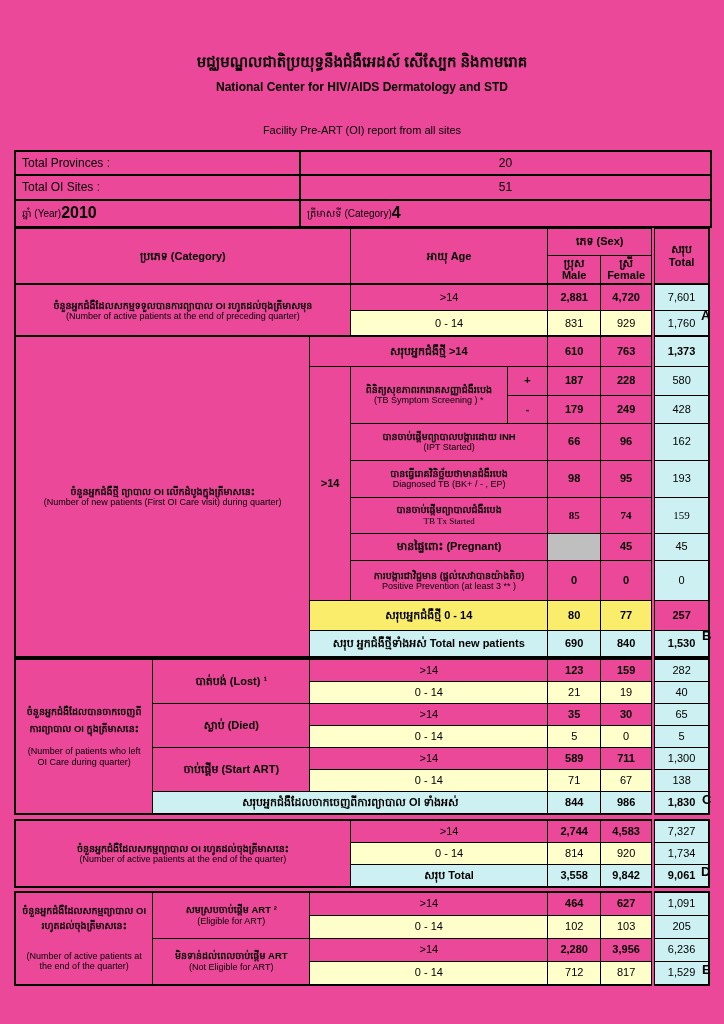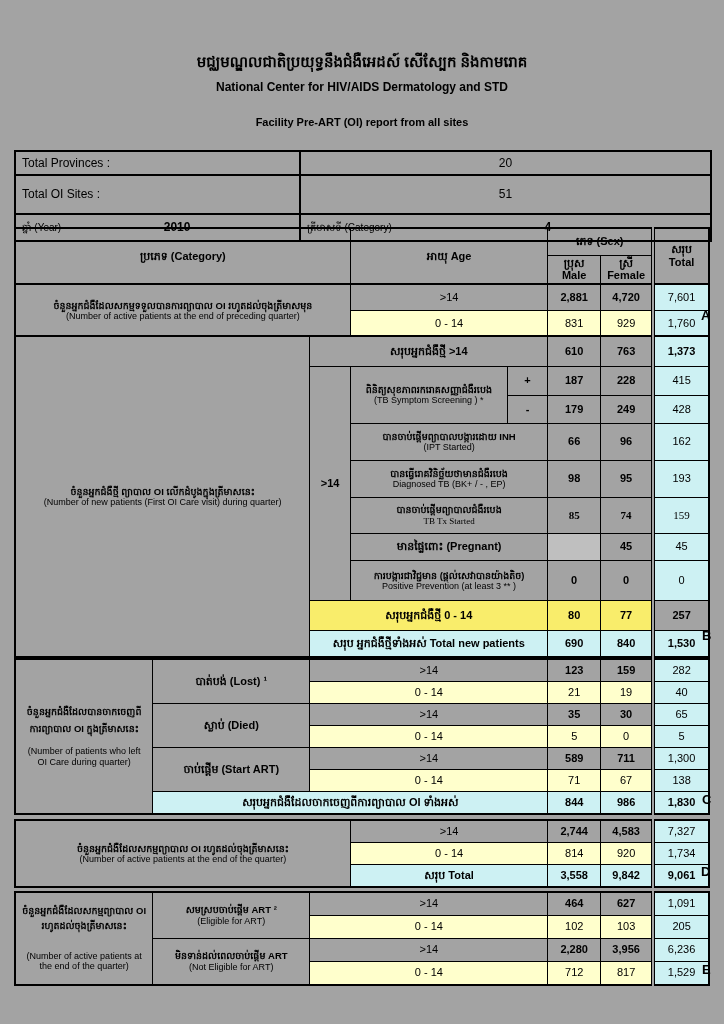--- a/index.html
+++ b/index.html
@@ -1,34 +1,34 @@
 <!DOCTYPE html>
 <html><head>
 <meta charset="utf-8">
 <style>
   * { box-sizing: border-box; }
   html,body { margin:0; padding:0; background:#fff; }
   body { width:724px; height:1024px; font-family:"Liberation Sans", sans-serif; color:#000; }
-  .page { position:relative; width:724px; height:1024px; background:#a3a3a3; overflow:hidden; }
+  .page { position:relative; width:724px; height:1024px; background:#ec4899; overflow:hidden; }
 
   .ctr { position:absolute; left:0; width:724px; text-align:center; }
   .title-km   { top:52px;  font-size:15px; font-weight:bold; }
   .title-en   { top:80px;  font-size:12px; font-weight:bold; }
   .subtitle-km{ top:100px; font-size:13px; font-weight:bold; }
-  .report-ttl { top:116px; font-size:11px; font-weight:bold; }
+  .report-ttl { top:124px; font-size:11px; font-weight:normal; }
 
   table { border-collapse:collapse; table-layout:fixed; }
   .tbl { position:absolute; left:14px; width:696px; border:2px solid #000; }
   .tbl td { border:1px solid #000; text-align:center; vertical-align:middle; padding:1px 3px; font-size:11px; line-height:1.18; overflow:hidden; }
 
   .info-tbl td { border:2px solid #000; text-align:left; font-size:12px; padding:2px 6px; }
   .info-val { text-align:center !important; }
   .yr-wrap { display:flex; align-items:center; }
   .yr-lbl { font-size:10px; }
-  .yr-val { flex:1; text-align:center; font-size:12px; font-weight:bold; }
+  .yr-val { flex:1; font-size:16px; font-weight:bold; }
 
   .hdrcell { font-weight:bold; font-size:10px; }
   .km  { font-size:10px; font-weight:bold; }
   .km2 { font-size:9.5px; font-weight:bold; }
   .en  { font-size:9px; font-weight:normal; }
   .b   { font-weight:bold; }
   .num { font-size:11px; }
   .cyan { background:#CDF1F3; }
   .py   { background:#FFFFCC; }
   .yel  { background:#F9ED6B; }
@@ -50,21 +50,21 @@
   <table class="tbl info-tbl" style="top:150px;">
     <colgroup>
         <col style="width:285px">
         <col style="width:411px">
       </colgroup>
     <tbody>
         <tr style="height:24px;">
       <td>Total Provinces :</td>
       <td class="info-val">20</td>
     </tr>
-    <tr style="height:39px;">
+    <tr style="height:25px;">
       <td>Total OI Sites :</td>
       <td class="info-val">51</td>
     </tr>
     <tr style="height:27px;">
       <td>
         <div class="yr-wrap">
           <span class="yr-lbl">ឆ្នាំ (Year)</span>
           <span class="yr-val">2010</span>
         </div>
       </td>
@@ -130,21 +130,21 @@
     </tr>
     <tr style="height:29px;">
       <td rowspan="7" class="b">&gt;14</td>
       <td rowspan="2">
         <div class="km2">ពិនិត្យសុខភាពរករោគសញ្ញាជំងឺរបេង</div>
         <div class="en">(TB  Symptom  Screening )  *</div>
       </td>
       <td class="b">+</td>
       <td class="b num">187</td>
       <td class="b num">228</td>
-      <td class="cyan num totcol">415</td>
+      <td class="cyan num totcol">580</td>
     </tr>
     <tr style="height:28px;">
       <td class="b">-</td>
       <td class="b num">179</td>
       <td class="b num">249</td>
       <td class="cyan num totcol">428</td>
     </tr>
     <tr style="height:37px;">
       <td colspan="2">
         <div class="km2">បានចាប់ផ្តើមព្យាបាលបង្ការដោយ INH</div>

